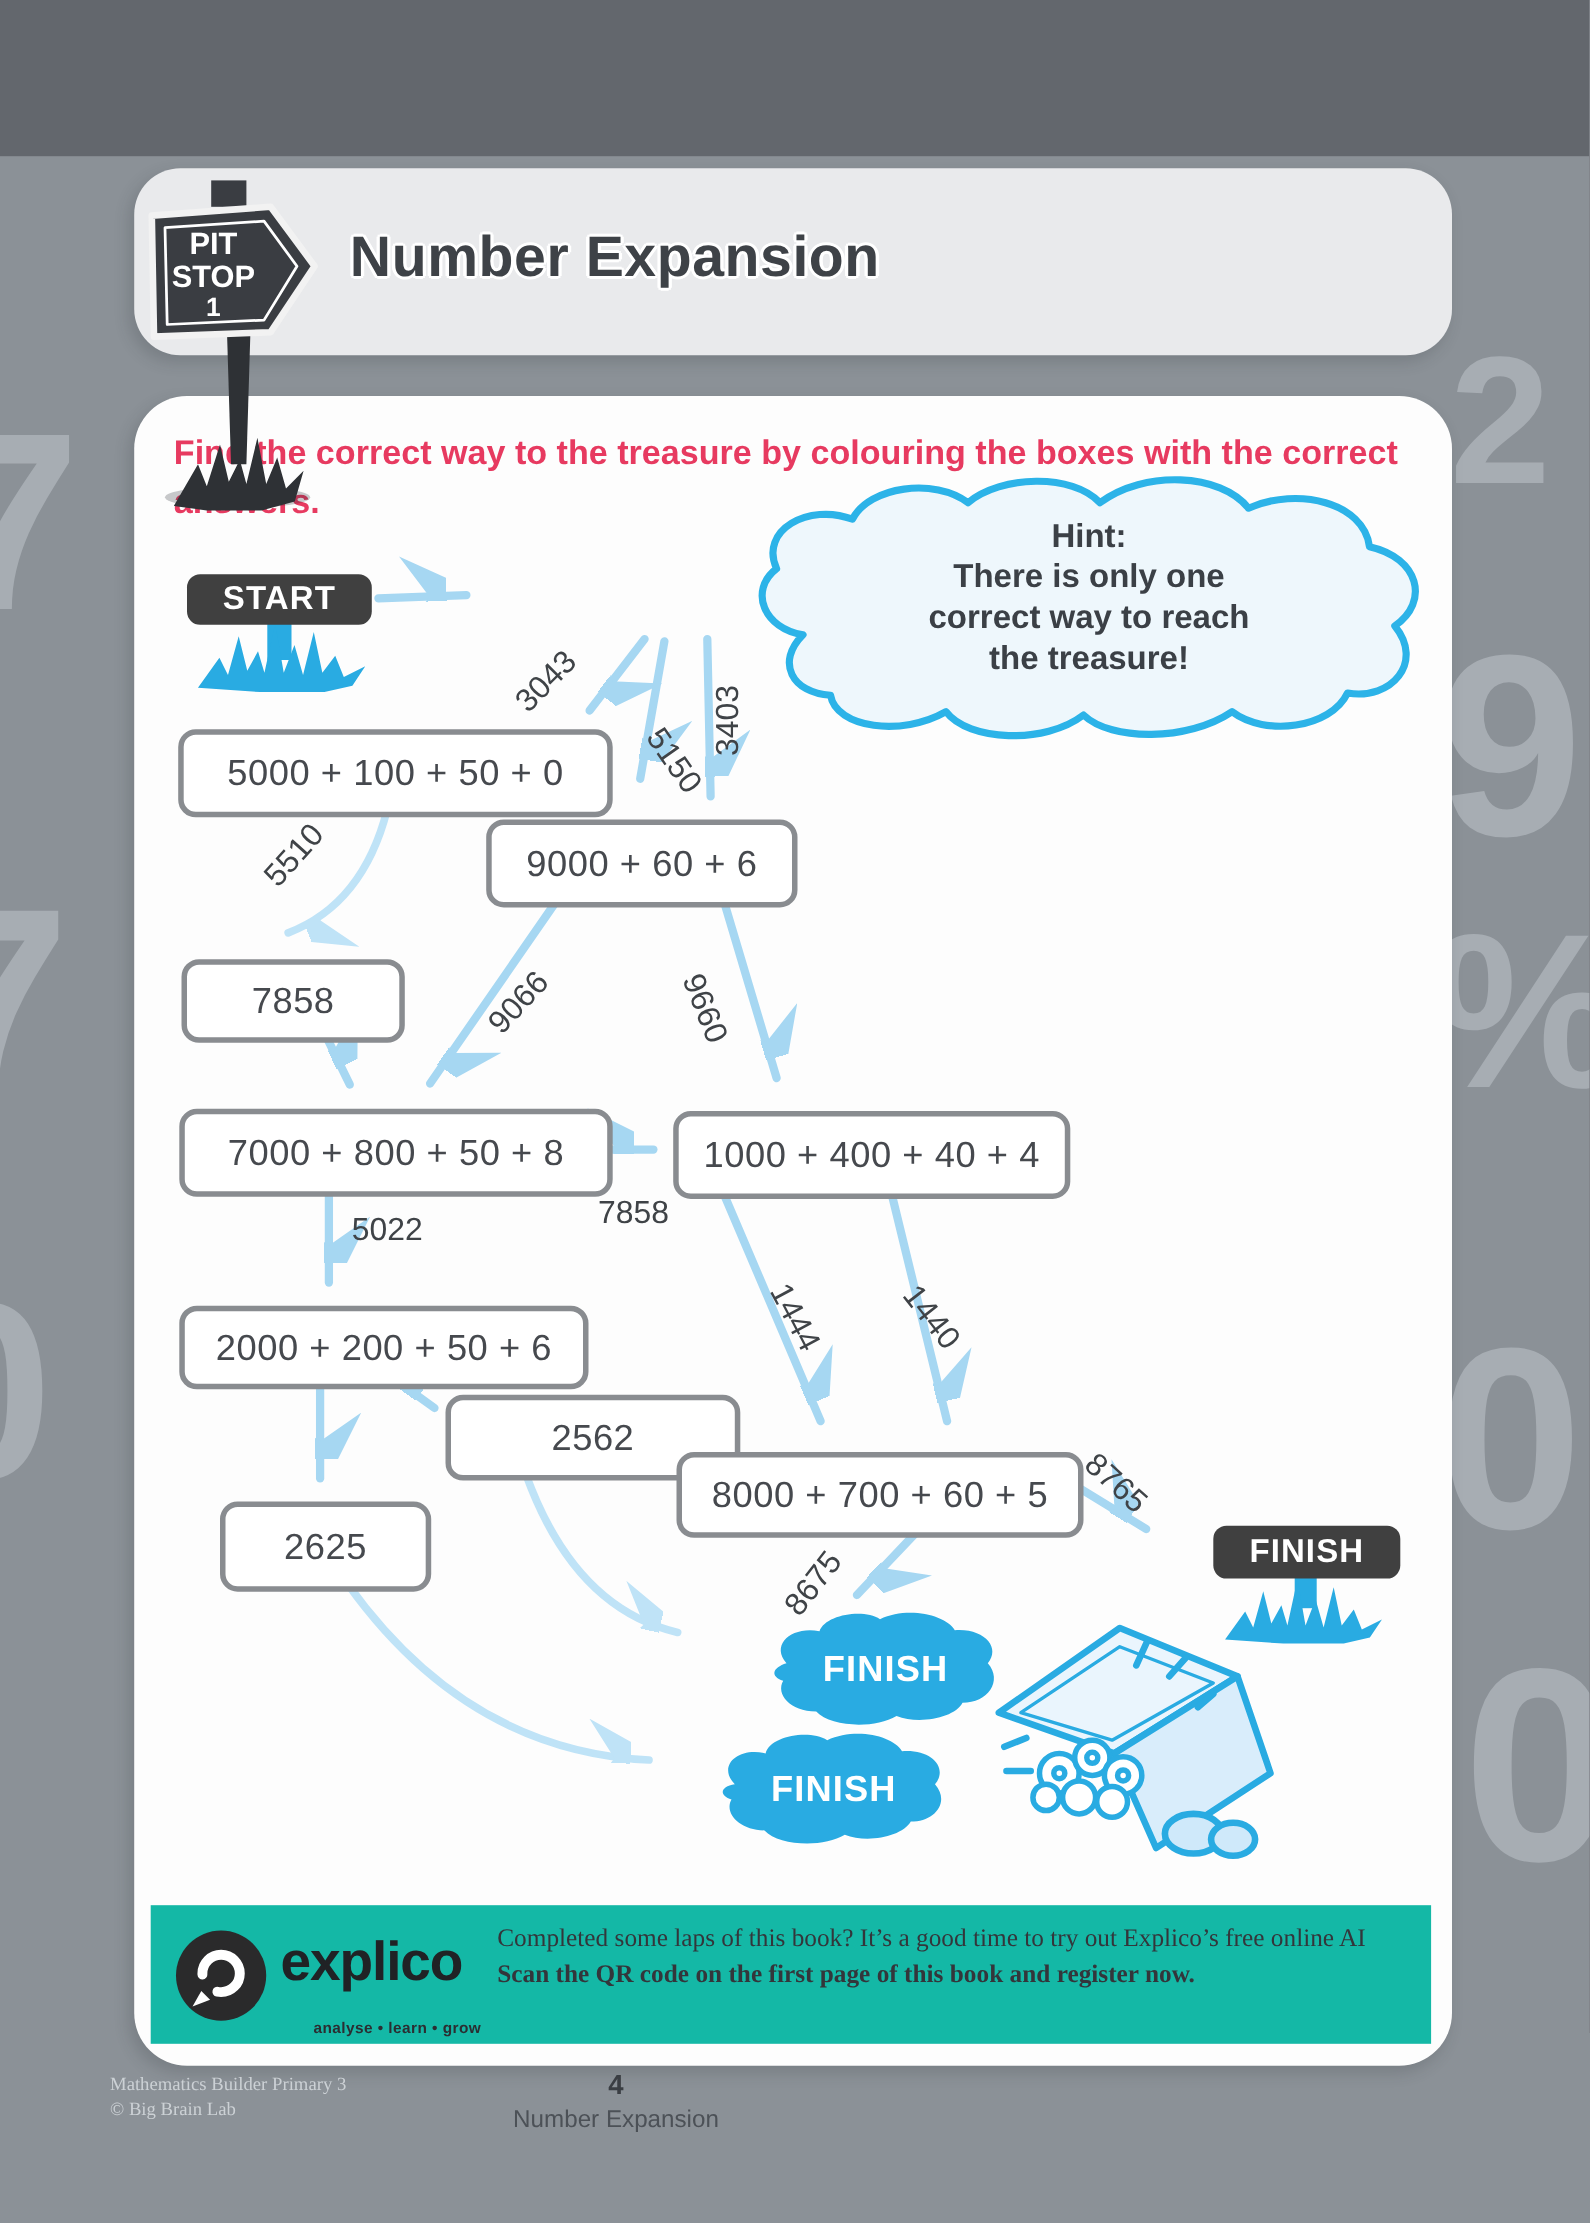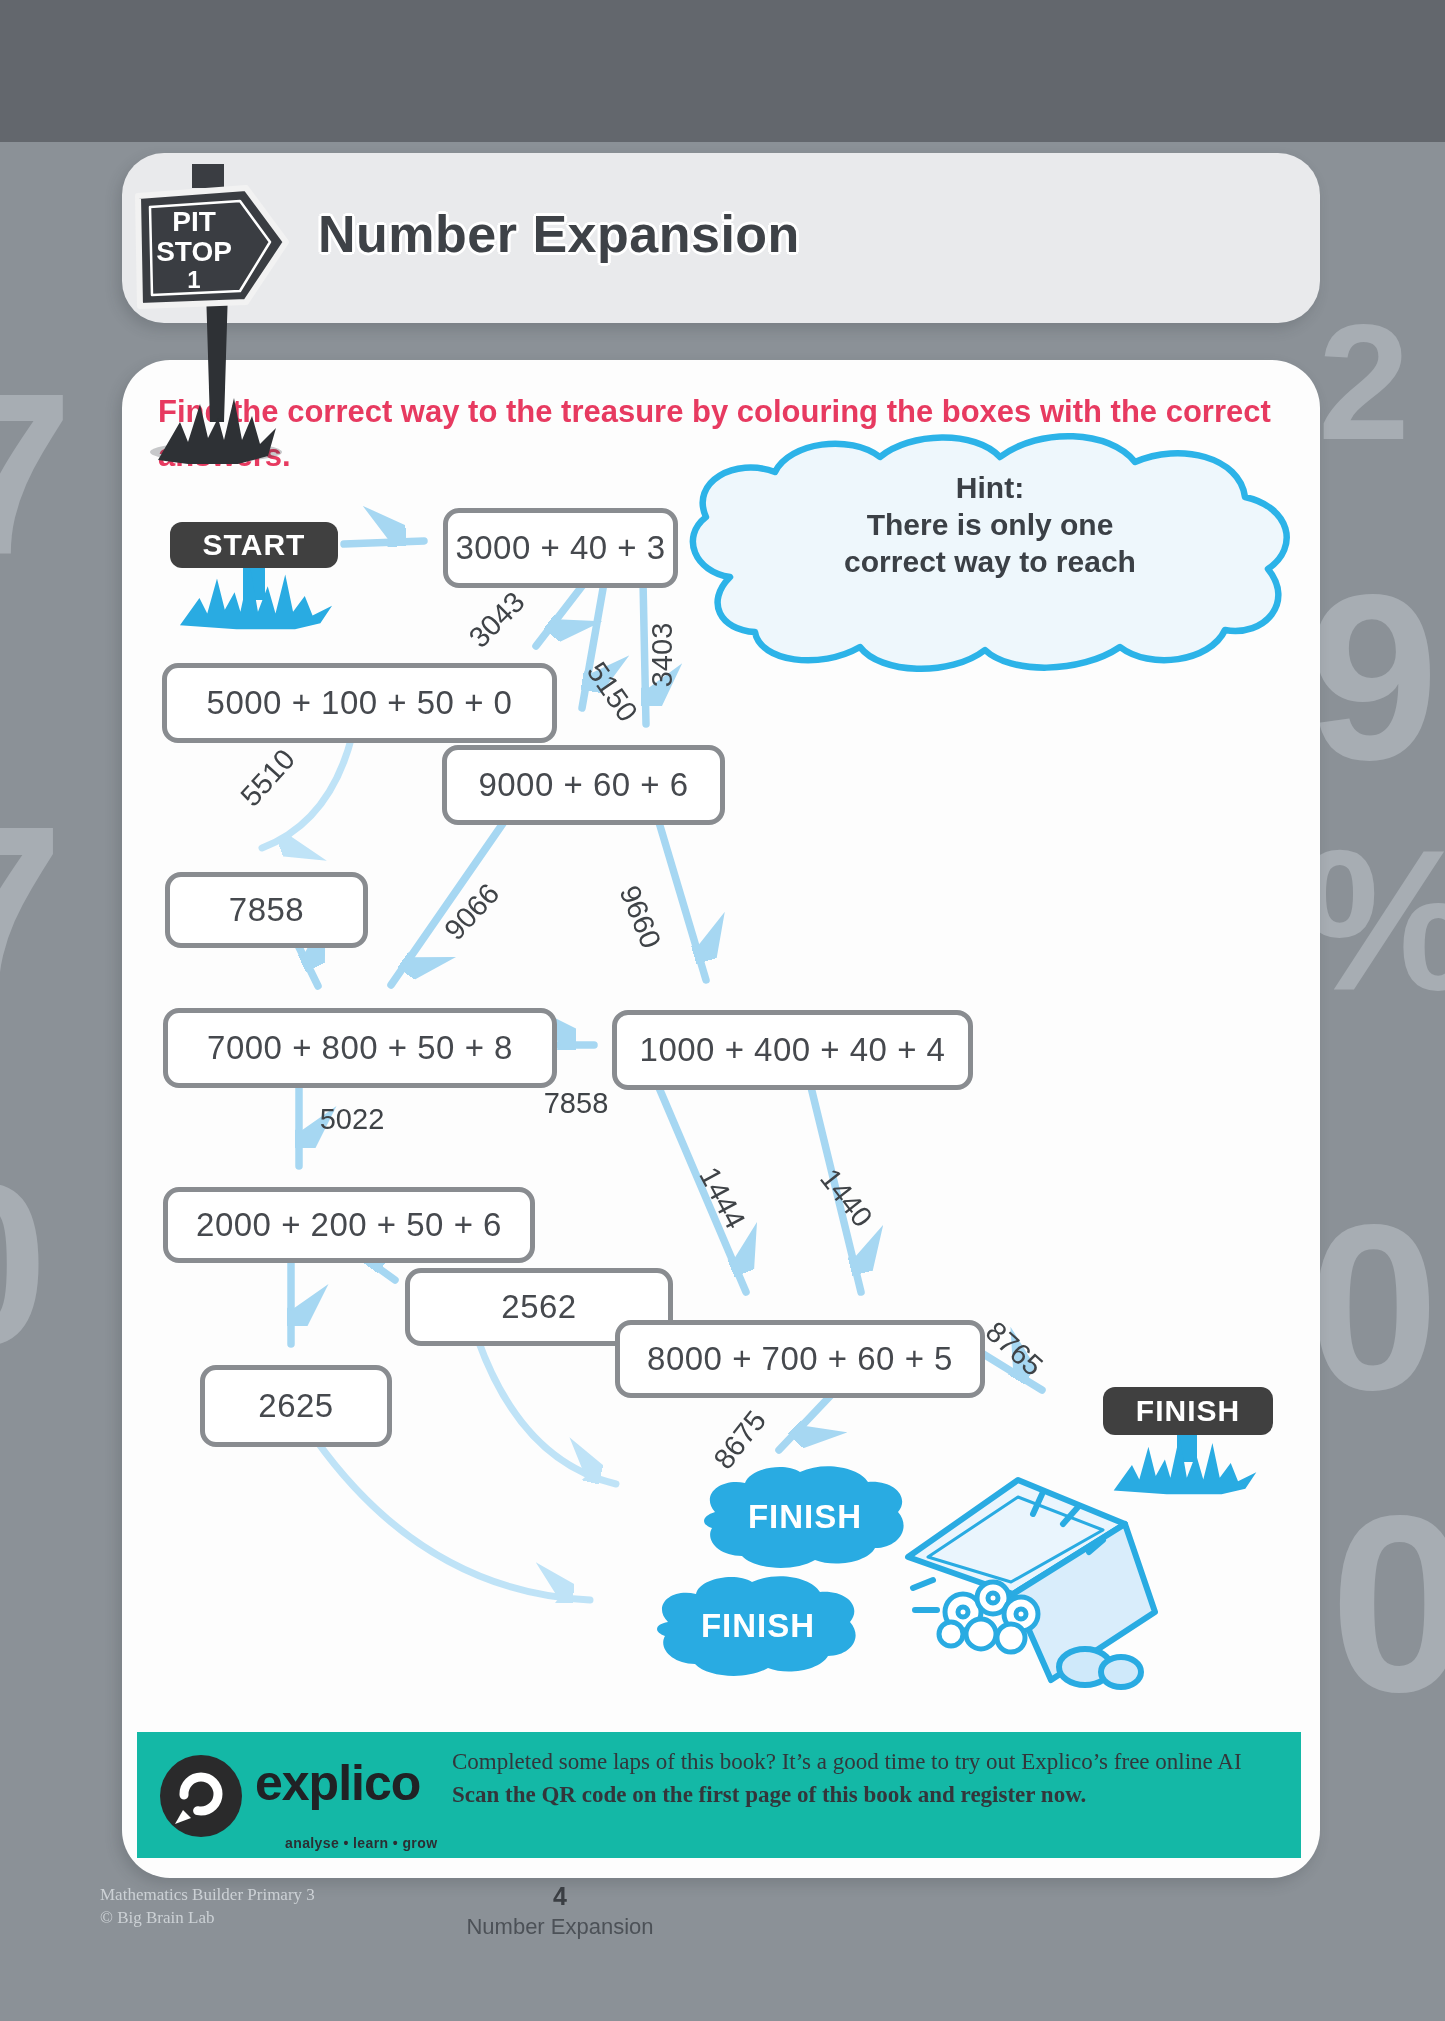--- a/index.html
+++ b/index.html
@@ -97,20 +97,21 @@
   <div class="instruction">Find the correct way to the treasure by colouring the boxes with the correct answers.</div>
 
   <div class="hint-wrap">
     <svg width="640" height="250" viewBox="0 0 640 250">
       <path d="M 60 145 C 25 140, 10 105, 36 85 C 20 50, 65 25, 105 40 C 120 10, 180 2, 210 25 C 240 0, 305 -2, 330 25 C 370 -5, 440 -2, 465 30 C 510 10, 570 25, 575 65 C 620 75, 630 115, 598 137 C 625 170, 595 205, 555 198 C 540 230, 480 238, 450 215 C 410 242, 340 242, 315 218 C 280 245, 210 242, 190 215 C 150 238, 90 230, 85 200 C 50 198, 35 170, 60 145 Z" fill="#eef7fc" stroke="#2cb3e8" stroke-width="6.5" stroke-linejoin="round"></path>
     </svg>
     <div class="hint-text">
       <div>Hint:</div>
       <div>There is only one</div>
       <div>correct way to reach</div>
+      <div>the treasure!</div>
     </div>
   </div>
 
   <svg class="arrows" width="1445" height="2021" viewBox="0 0 1445 2021">
     <defs>
       <marker id="ah" markerWidth="5.6" markerHeight="5.6" refX="8" refY="5" orient="auto" markerUnits="strokeWidth">
         <path d="M0,0 L10,5 L0,10 L3.5,5 Z" fill="#a6d7f2"></path>
       </marker>
       <marker id="ah2" markerWidth="5.6" markerHeight="5.6" refX="8" refY="5" orient="auto" markerUnits="strokeWidth">
         <path d="M0,0 L10,5 L0,10 L3.5,5 Z" fill="#bfe3f7"></path>
@@ -139,21 +140,20 @@
       <path d="M316,1440 Q425,1592 590,1600" marker-end="url(#ah2)"></path>
     </g>
   </svg>
 
   <div class="post" style="left:243px;top:560px;width:22px;height:40px;"></div>
   <svg class="grass" style="left:178px;top:562px;" width="156" height="70" viewBox="0 0 160 70">
     <path d="M2 64 L22 36 L30 52 L40 16 L48 48 L58 30 L64 50 L74 4 L82 50 L92 24 L100 52 L110 12 L118 50 L130 34 L138 54 L158 44 L146 62 L120 68 L60 68 Z" fill="currentColor"></path>
   </svg>
   <div class="sign" style="left:170px;top:522px;width:168px;height:46px;">START</div>
 
-  <div class="abox" style="left:443px;top:508px;width:225px;height:70px;">3000 + 40 + 3</div>
   <div class="abox" style="left:162px;top:663px;width:385px;height:70px;">5000 + 100 + 50 + 0</div>
   <div class="abox" style="left:442px;top:745px;width:273px;height:70px;">9000 + 60 + 6</div>
   <div class="abox" style="left:165px;top:872px;width:193px;height:66px;">7858</div>
   <div class="abox" style="left:163px;top:1008px;width:384px;height:70px;">7000 + 800 + 50 + 8</div>
   <div class="abox" style="left:612px;top:1010px;width:351px;height:70px;">1000 + 400 + 40 + 4</div>
   <div class="abox" style="left:163px;top:1187px;width:362px;height:66px;">2000 + 200 + 50 + 6</div>
   <div class="abox" style="left:405px;top:1268px;width:258px;height:68px;">2562</div>
   <div class="abox" style="left:200px;top:1365px;width:182px;height:72px;">2625</div>
   <div class="abox" style="left:615px;top:1320px;width:360px;height:68px;">8000 + 700 + 60 + 5</div>
 

